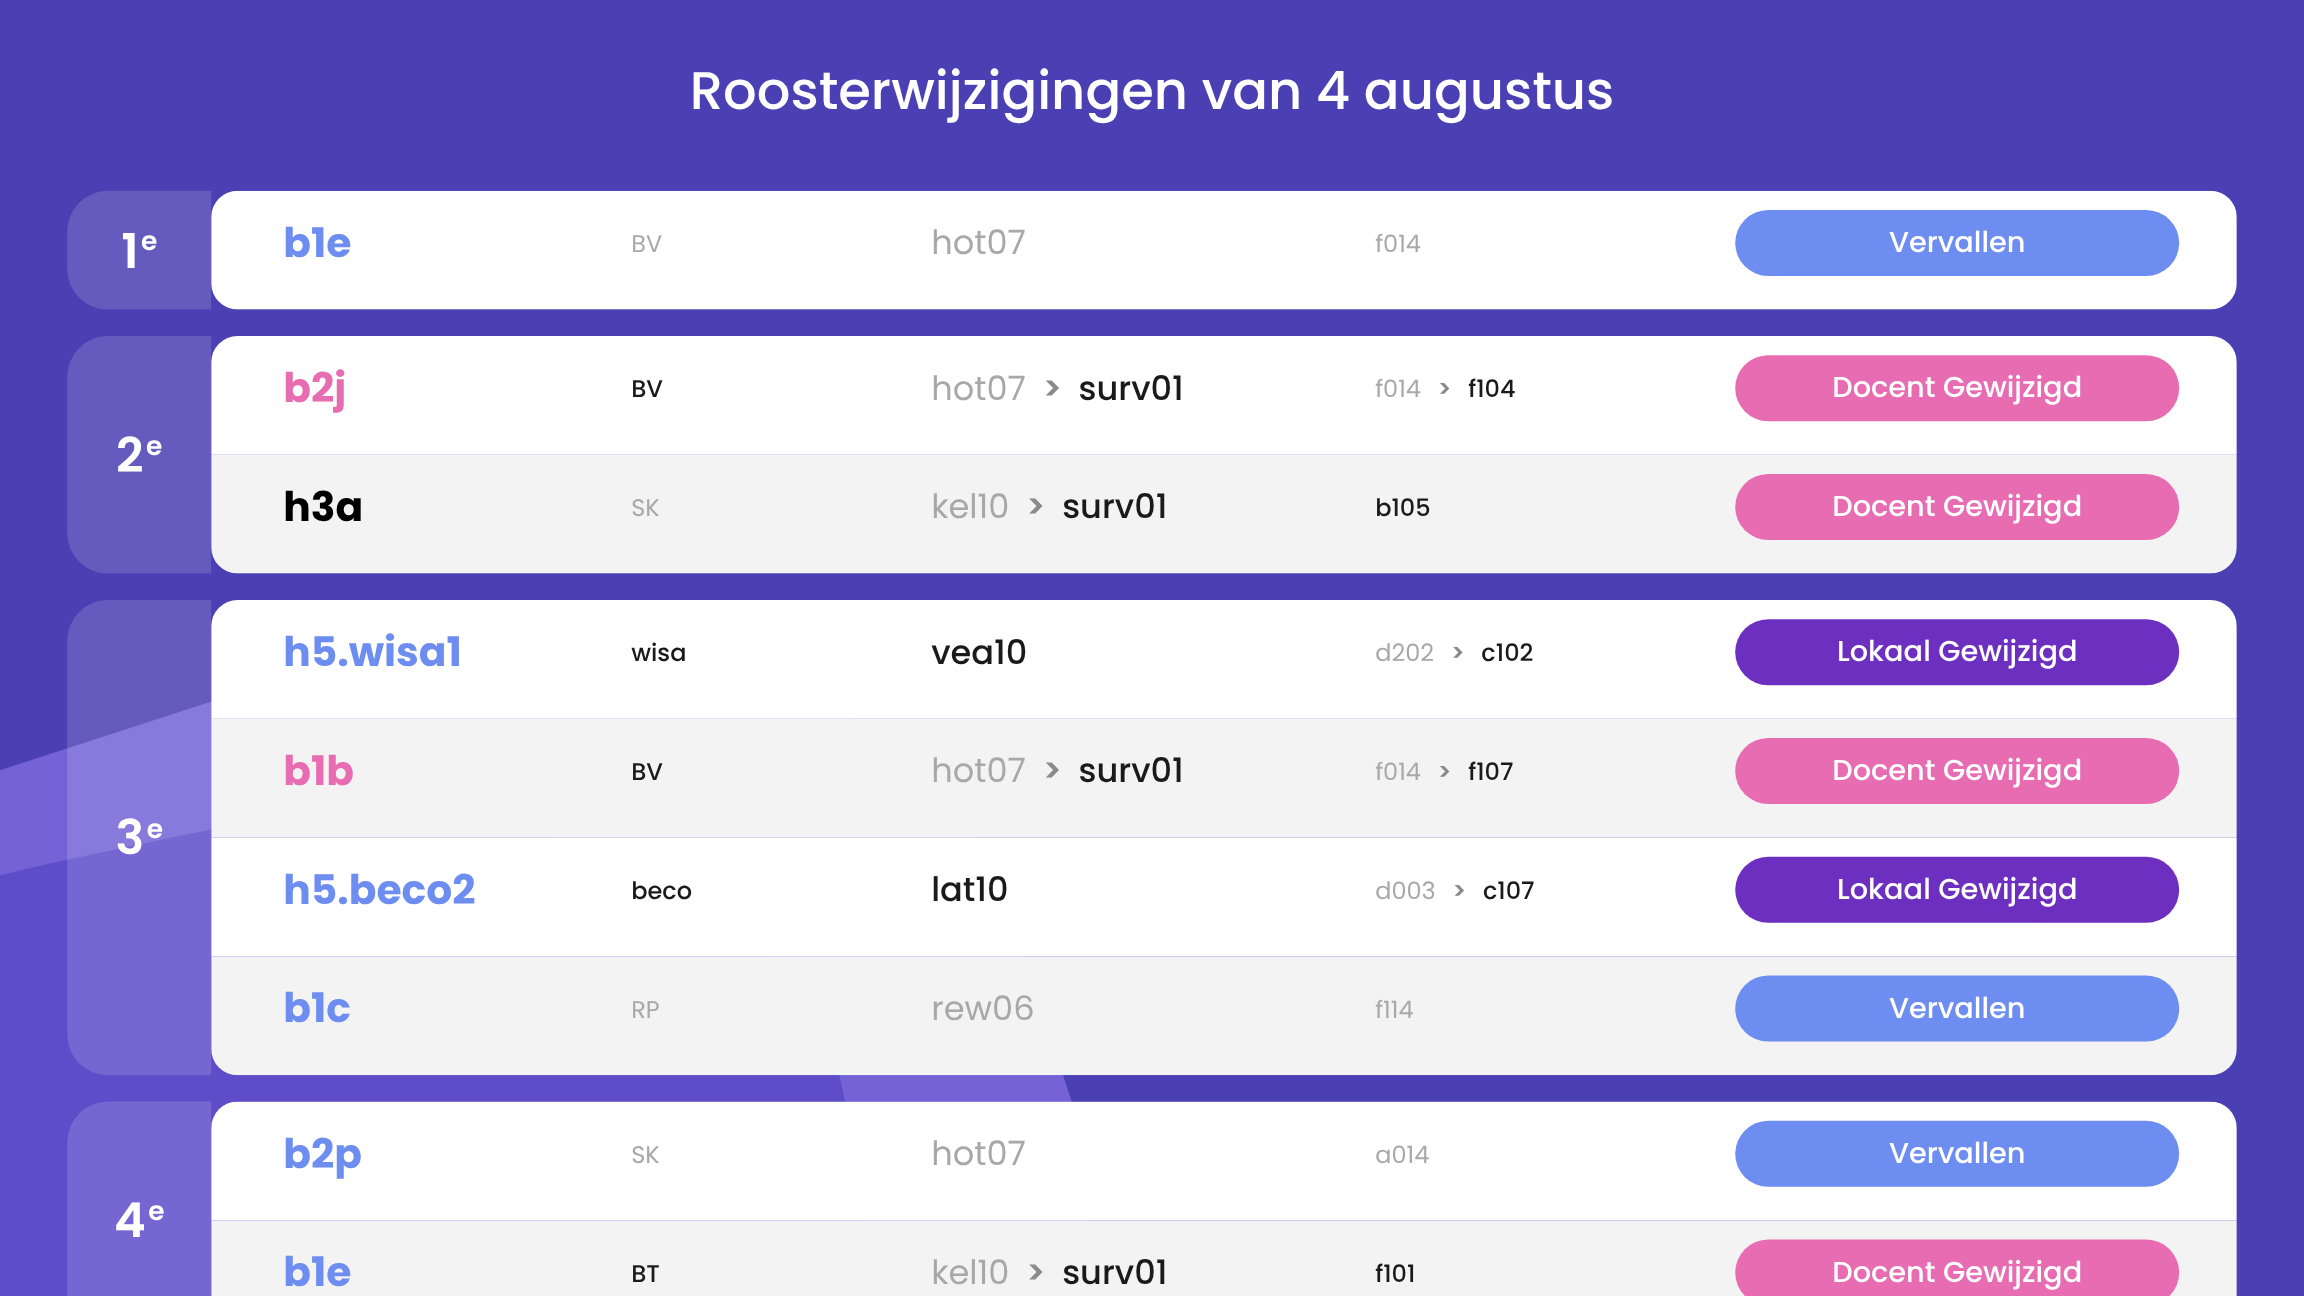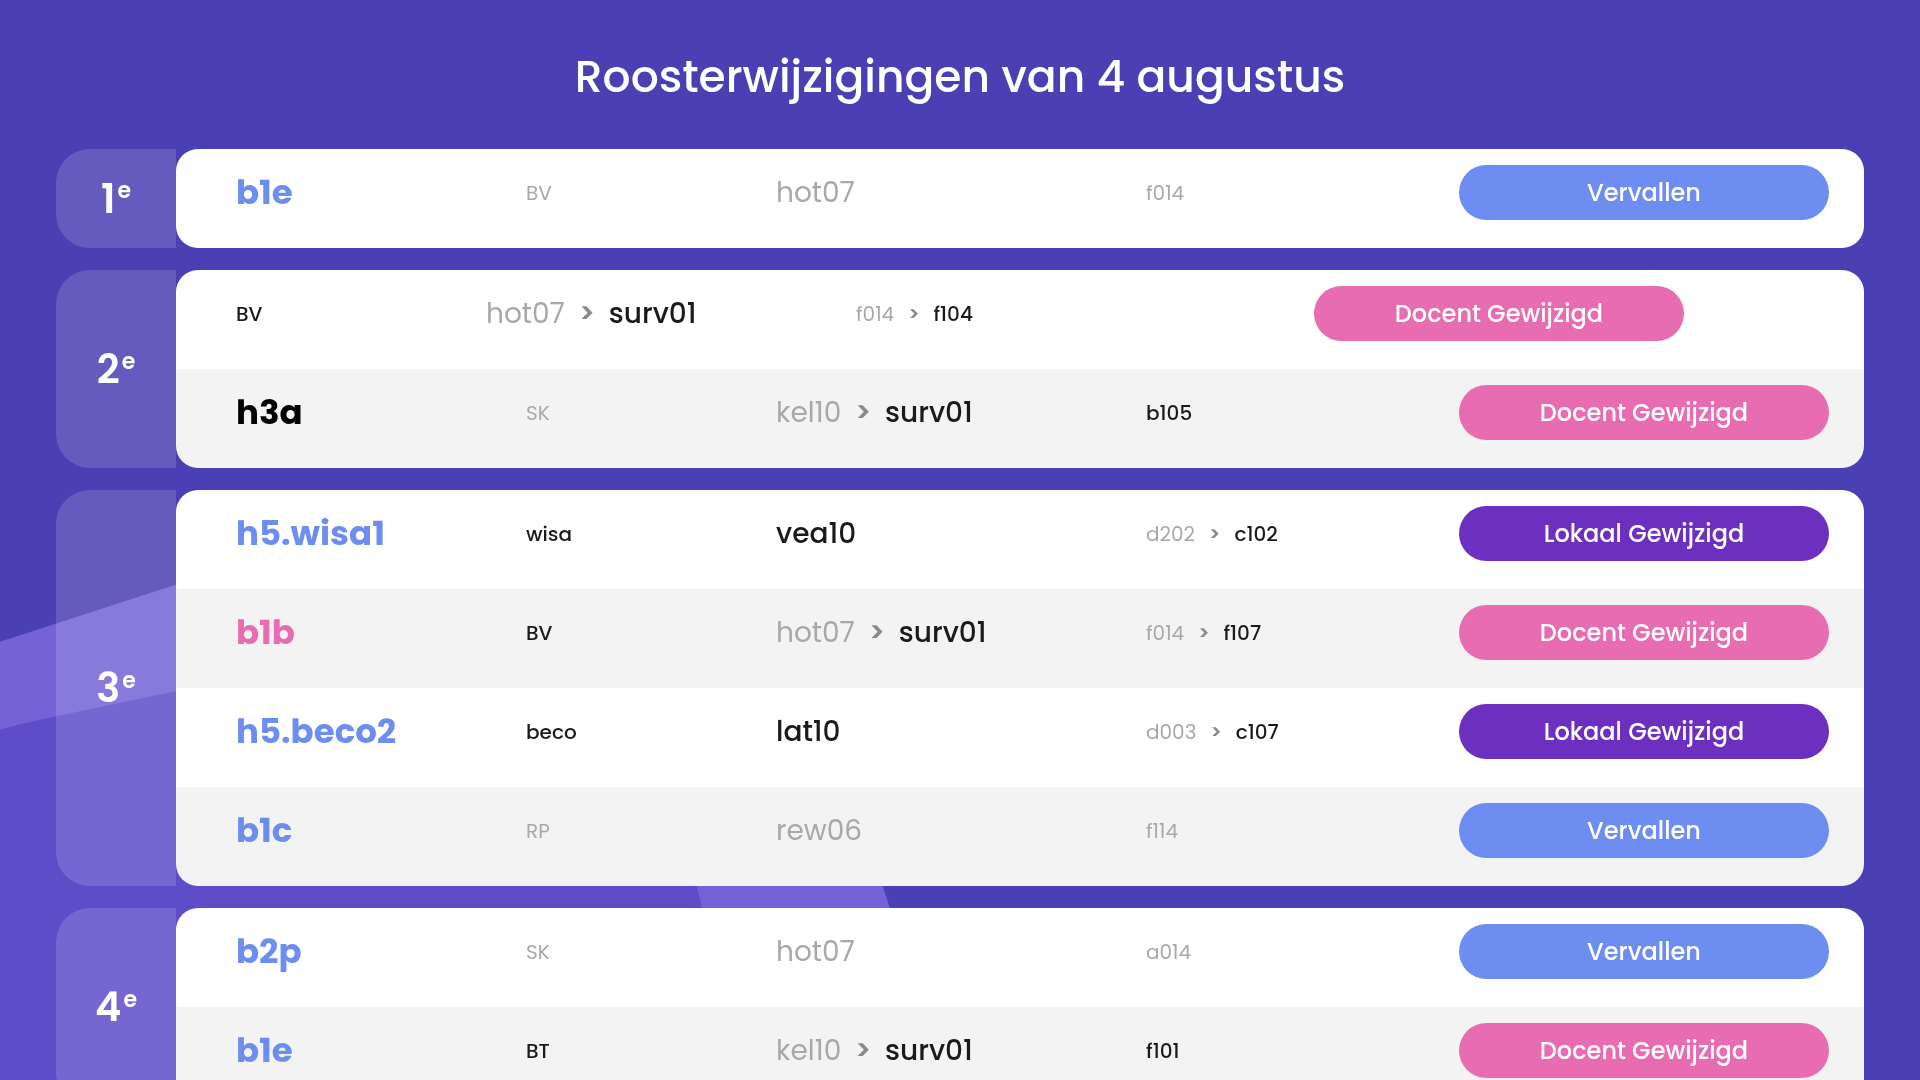--- a/index.html
+++ b/index.html
@@ -6,38 +6,38 @@
   body {
     width: 1920px; height: 1080px;
     font-family: 'Poppins', 'Segoe UI', -apple-system, sans-serif;
     background: #4a3fb3;
     position: relative; overflow: hidden;
   }
   .bg-shape-1 { position:absolute; width:1400px; height:900px; left:-500px; bottom:-420px; background:#7462d6; border-radius:40%; transform:rotate(-18deg); }
   .bg-shape-2 { position:absolute; width:1100px; height:700px; left:-380px; bottom:-320px; background:#5e4cc9; border-radius:45%; transform:rotate(-12deg); }
 
   .container { position:relative; z-index:2; padding:44px 56px 0; }
-  .title { color:#fff; font-size:44px; font-weight:500; text-align:center; margin-bottom:40px; }
+  .title { color:#fff; font-size:44px; font-weight:500; text-align:center; margin-bottom:50px; }
 
   .period-block { display:flex; margin-bottom:22px; }
   .period-label {
     width:120px; display:flex; align-items:center; justify-content:center;
     background:rgba(255,255,255,0.15); border-radius:34px 0 0 34px;
     color:#fff; font-size:40px; font-weight:600; margin-right:0;
   }
   .period-label sup { font-size:22px; margin-left:2px; position:relative; top:-8px; }
   .rows-wrap { flex:1; border-radius:22px; overflow:hidden; }
 
   .row { display:flex; align-items:center; padding:16px 22px 28px 60px; background:#fff; font-size:28px; }
   .row.alt { background:#f3f3f3; }
   .cell-group { flex:0 0 290px; font-weight:700; font-size:34px; }
   .cell-subject { flex:0 0 250px; font-weight:500; color:#1a1a1a; font-size:20px; }
   .cell-teacher { flex:0 0 370px; font-weight:500; color:#1a1a1a; font-size:28px; }
   .cell-room { flex:0 0 300px; font-weight:500; color:#1a1a1a; font-size:20px; }
-  .cell-badge { flex:1; display:flex; justify-content:center; }
+  .cell-badge { flex:1; display:flex; justify-content:flex-start; }
 
   .arrow { color:#8a8a8a; margin:0 14px; font-weight:600; }
   .del { color:#a8a8a8; font-weight:400; }
 
   .badge { display:inline-block; min-width:370px; text-align:center; padding:10px 38px; border-radius:28px; color:#fff; font-size:24px; font-weight:500; }
   .badge-vervallen { background:#6d8df0; }
   .badge-docent { background:#e86cb1; }
   .badge-lokaal { background:#6d2fbf; }
 
   .grp-blue { color:#6d8df0; }
@@ -68,20 +68,21 @@
             <div class="cell-badge">
               <span class="badge badge-vervallen">Vervallen</span>
             </div>
           </div>
         </div>
       </div>
       <div class="period-block">
         <div class="period-label">2<sup>e</sup></div>
         <div class="rows-wrap">
           <div class="row">
+            <div class="cell-group grp-pink">b2j</div>
             <div class="cell-subject">BV</div>
             <div class="cell-teacher"><span class="del">hot07</span><span class="arrow">&gt;</span><span>surv01</span></div>
             <div class="cell-room"><span class="del">f014</span><span class="arrow">&gt;</span><span>f104</span></div>
             <div class="cell-badge">
               <span class="badge badge-docent">Docent Gewijzigd</span>
             </div>
           </div>
           <div class="row alt">
             <div class="cell-group grp-purple">h3a</div>
             <div class="cell-subject del">SK</div>

